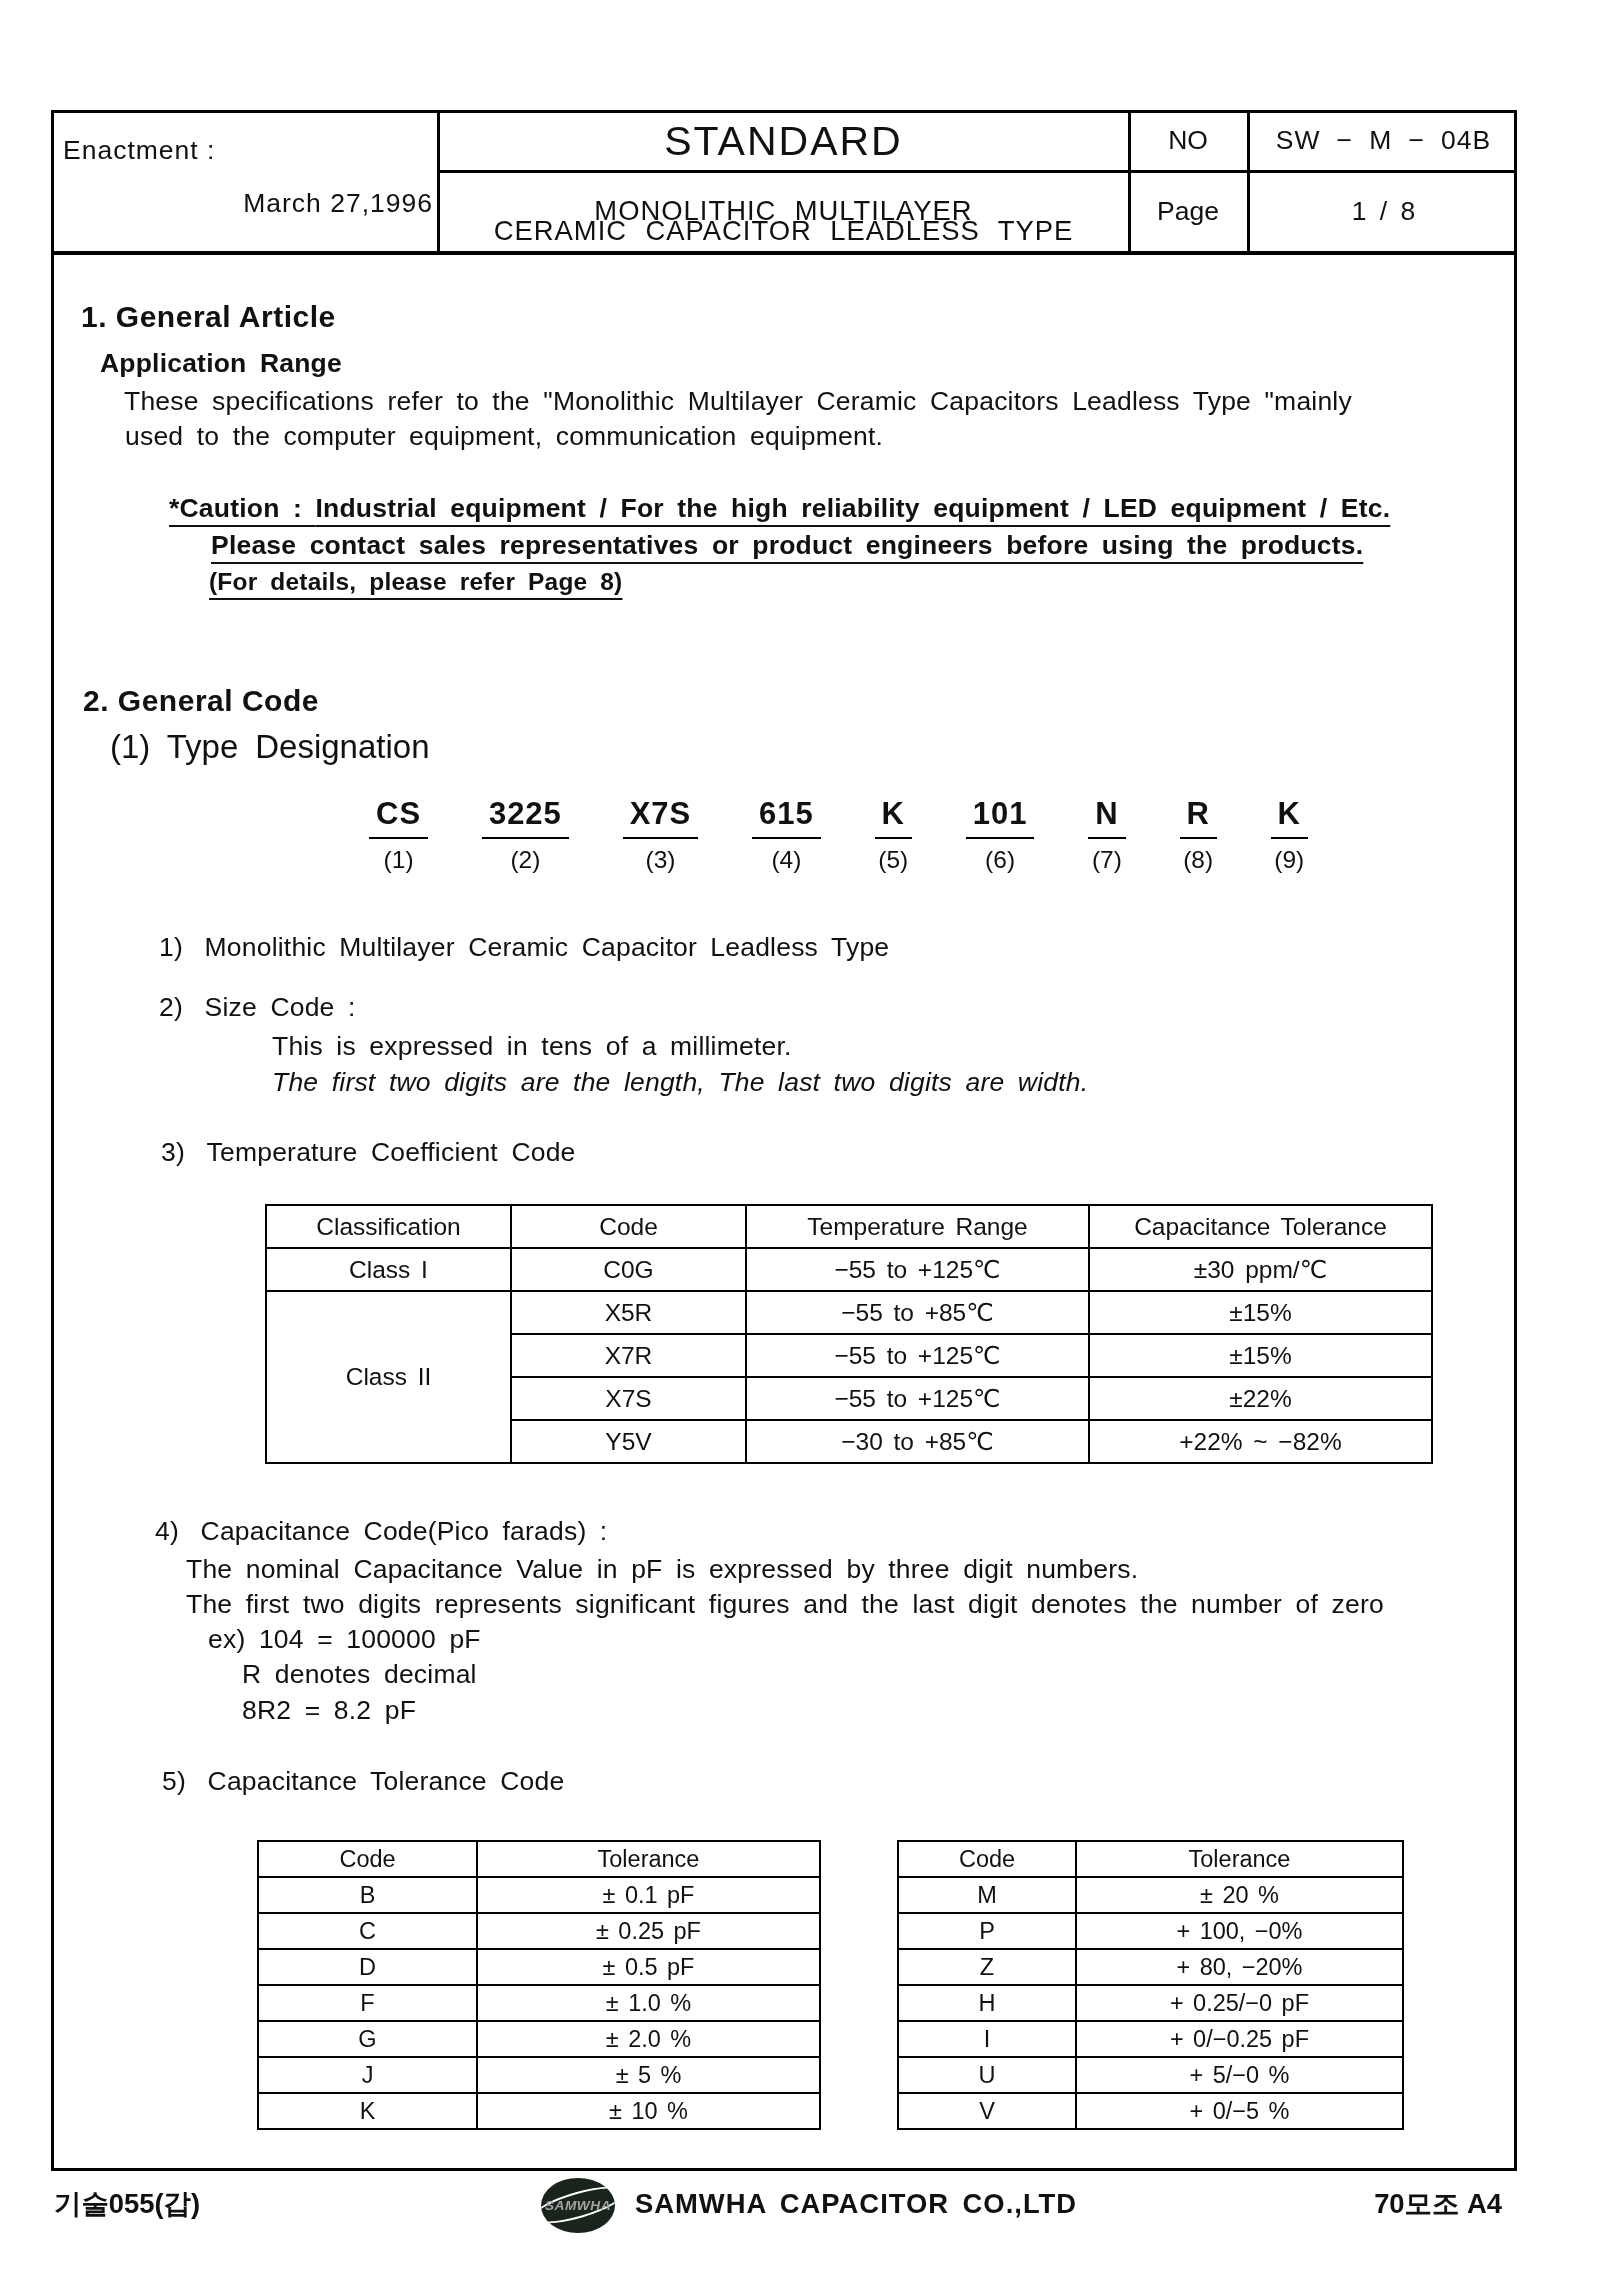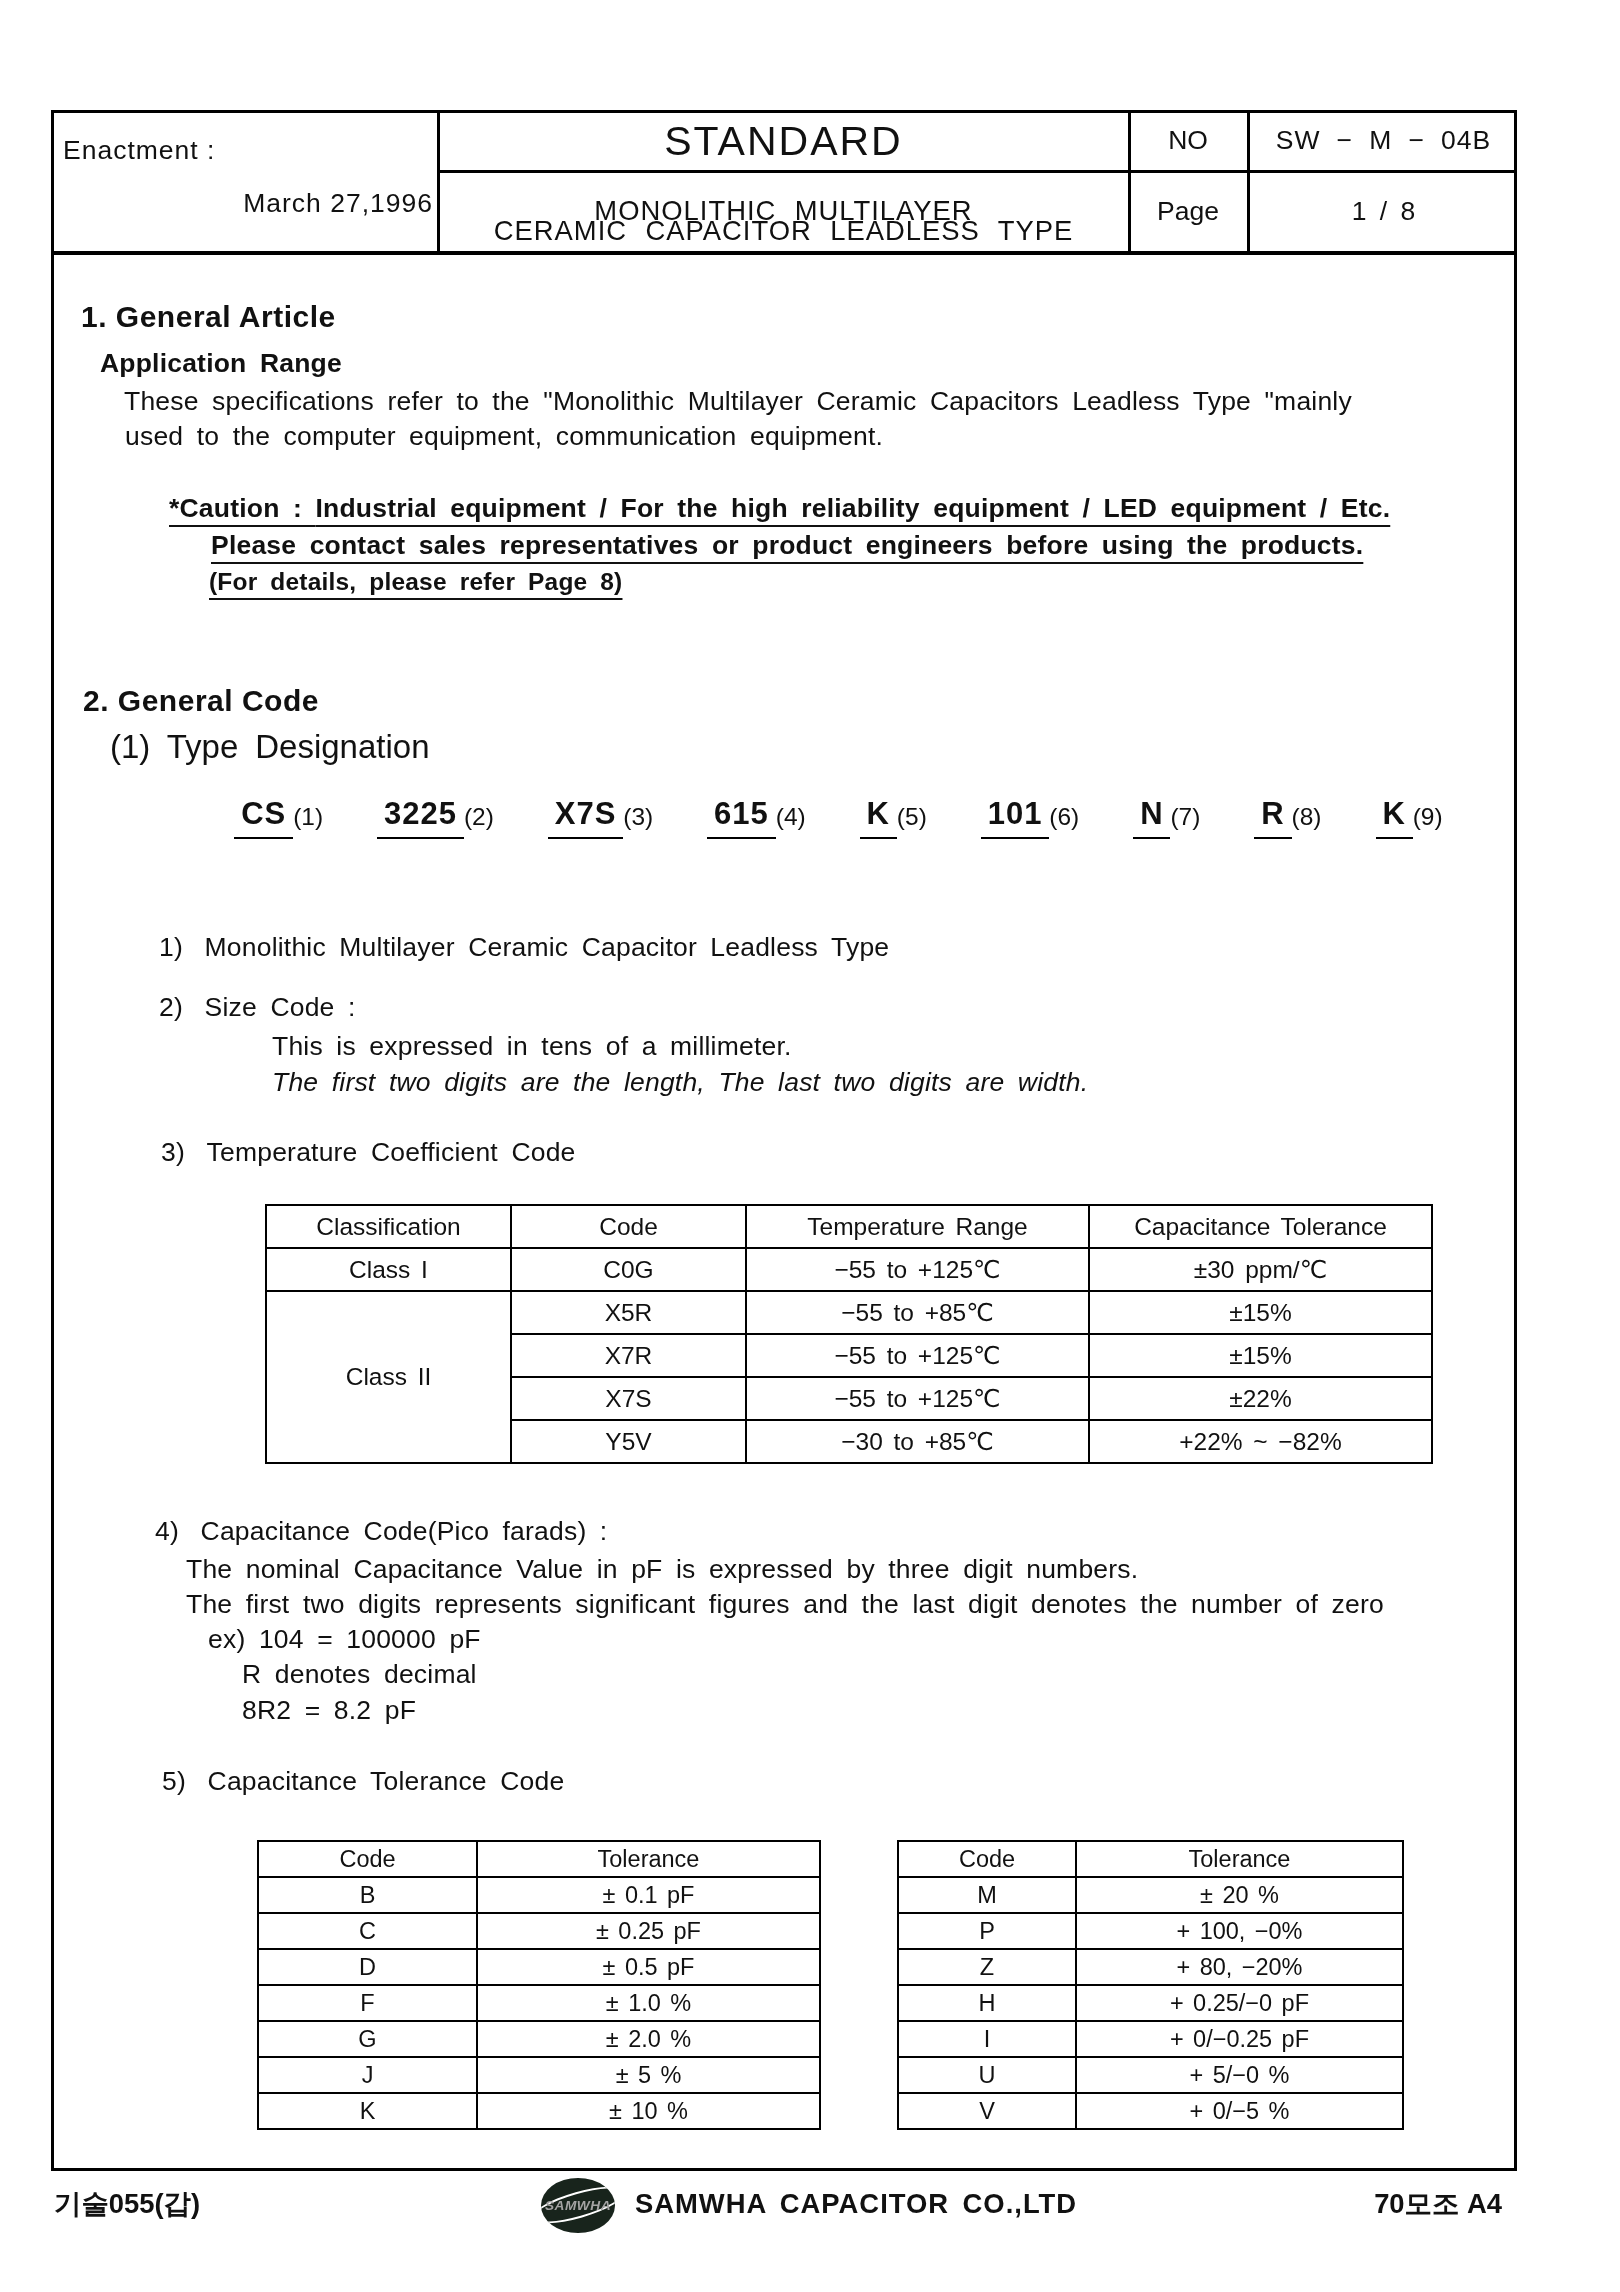--- a/index.html
+++ b/index.html
@@ -38,21 +38,21 @@
   .s1-body1   { left:124px; top:386px; }
   .s1-body2   { left:125px; top:421px; }
   .caution-1  { left:149px; top:493px; font-weight:600;margin-left:20px; }
   .caution-2  { left:211px; top:530px; font-weight:600; }
   .caution-3  { left:209px; top:568px; font-size:24.5px; font-weight:600; }
 
   .s2-heading { left:83px;  top:684px; }
   .s2-sub1    { left:110px; top:728px; font-size:33px; word-spacing:7.8px; }
 
   .code-row { left:118px; top:796px; width:1441px; display:flex; justify-content:center; align-items:flex-start; gap:54px; }
-  .code-item { display:inline-flex; flex-direction:row; }
+  .code-item { display:inline-flex; flex-direction:column; align-items:center; }
   .code-item .cd { font-size:31px; font-weight:700; letter-spacing:1px; border-bottom:2.9px solid #000; padding:0 6.9px 4.9px 6.9px; }
   .code-item .nm { font-size:24.5px; margin-top:6.9px; }
 
   .li-num { display:inline-block; margin-right:21.6px; }
   .item1  { left:159px; top:921px;margin-top:11px; }
   .item2  { left:159px; top:992px; }
   .item2-l1 { left:272px; top:1031px; }
   .item2-l2 { left:272px; top:1067px;font-style:italic; }
   .item3  { left:161px; top:1137px; }
 

